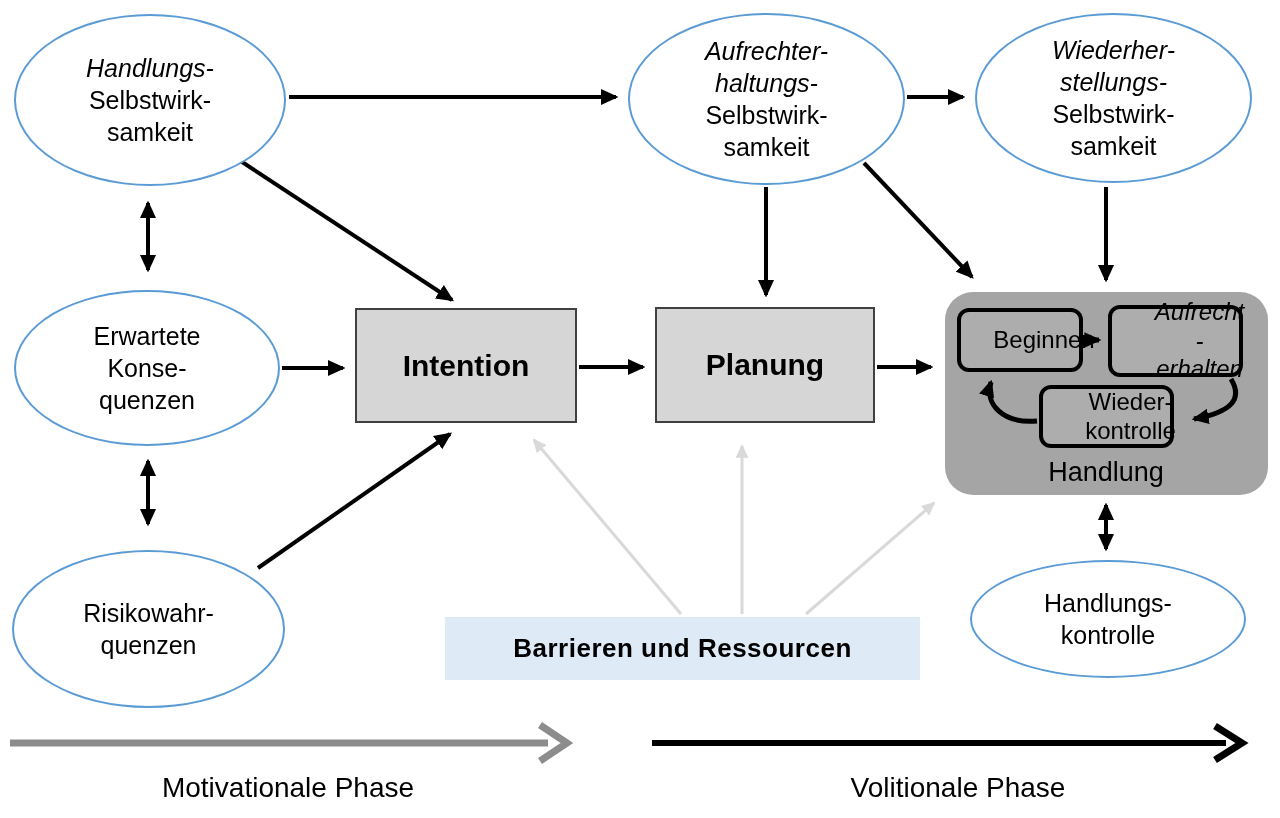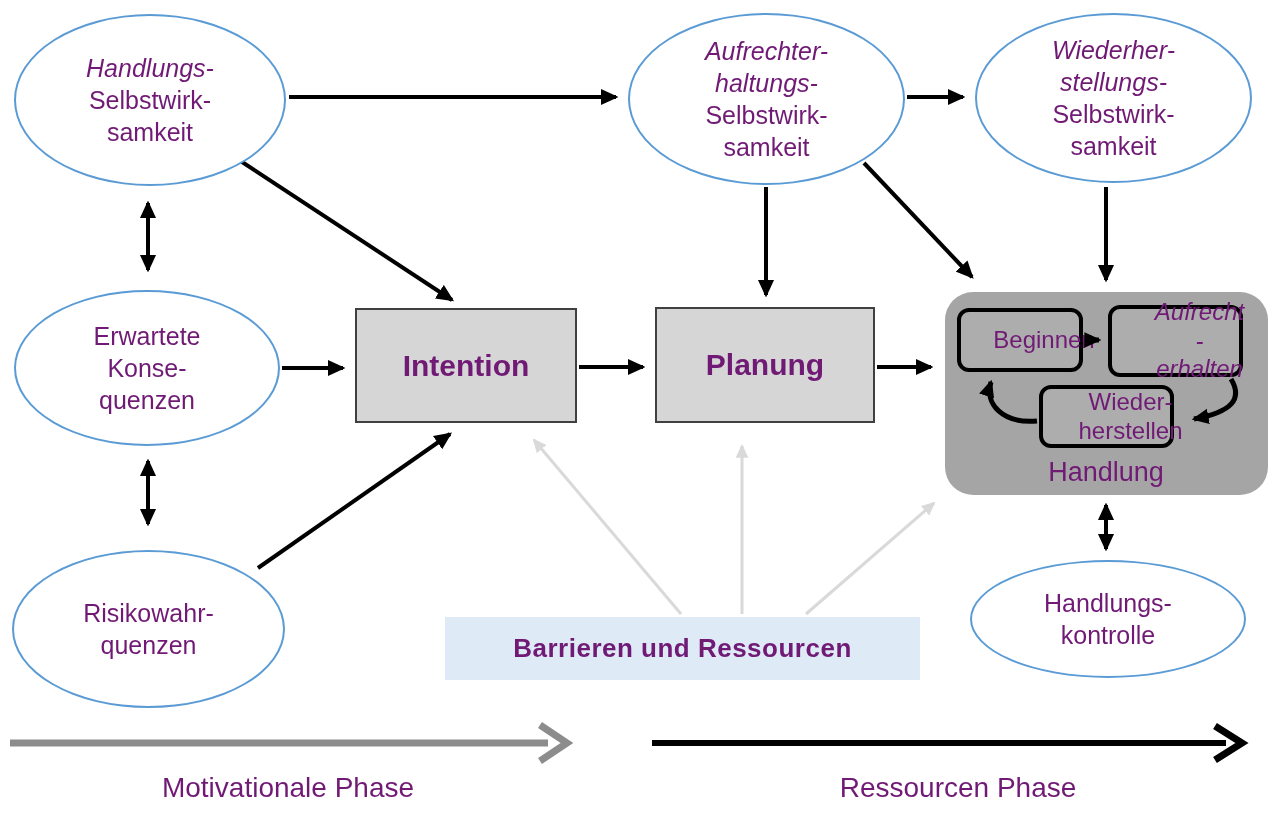--- a/index.html
+++ b/index.html
@@ -1,18 +1,18 @@
 <!DOCTYPE html>
 <html><head>
 <meta charset="utf-8">
 <style>
   html,body{margin:0;padding:0;background:#fff;}
   #canvas{
     position:relative;width:1280px;height:818px;background:#ffffff;
-    font-family:"Liberation Sans","DejaVu Sans",sans-serif;color:#701a75;overflow:hidden;
+    font-family:"Liberation Sans","DejaVu Sans",sans-serif;color:#000000;overflow:hidden;
   }
   svg.layer{position:absolute;left:0;top:0;pointer-events:none;}
   #arrows-under{z-index:1;}
   #arrows-over{z-index:3;}
   .node{position:absolute;z-index:2;display:flex;flex-direction:column;align-items:center;justify-content:center;text-align:center;box-sizing:border-box;}
   .ellipse{
     background:#ffffff;border:2px solid #5B9BD5;border-radius:50%;
     font-size:25px;line-height:1.28;
   }
   .pre{white-space:pre-line;display:block;}
@@ -131,36 +131,36 @@
     <span class="pre">Beginnen</span>
   </div>
 
   <div class="node innerbox" style="left:1108px;top:305px;width:135px;height:72px;font-style:italic;">
     <span class="pre">Aufrecht
 -erhalten</span>
   </div>
 
   <div class="node innerbox" style="left:1039px;top:385px;width:135px;height:63px;">
     <span class="pre">Wieder-
-herstellen</span>
+kontrolle</span>
   </div>
 
   <div class="node action-label" style="left:1000px;top:452px;width:212px;height:40px;">
     <span>Handlung</span>
   </div>
 
   <div class="node barriers" style="left:445px;top:617px;width:475px;height:63px;">
     <span>Barrieren und Ressourcen</span>
   </div>
 
   <div class="node phase-label" style="left:88px;top:770px;width:400px;height:36px;">
     <span>Motivationale Phase</span>
   </div>
   <div class="node phase-label" style="left:758px;top:770px;width:400px;height:36px;">
-    <span>Ressourcen Phase</span>
+    <span>Volitionale Phase</span>
   </div>
 
   <svg id="arrows-over" class="layer" width="1280" height="818" viewBox="0 0 1280 818">
     <defs>
       <marker id="mbs" viewBox="0 0 10 10" refX="8.6" refY="5" markerWidth="3.4" markerHeight="3.4" orient="auto">
         <path d="M0,0.4 L10,5 L0,9.6 z" fill="#000"></path>
       </marker>
     </defs>
     <line x1="1085" y1="340" x2="1099" y2="340" stroke="#000" stroke-width="5" marker-end="url(#mbs)"></line>
     <path d="M1231,379 C1243,399 1232,412 1194,419" fill="none" stroke="#000" stroke-width="5" marker-end="url(#mbs)"></path>

